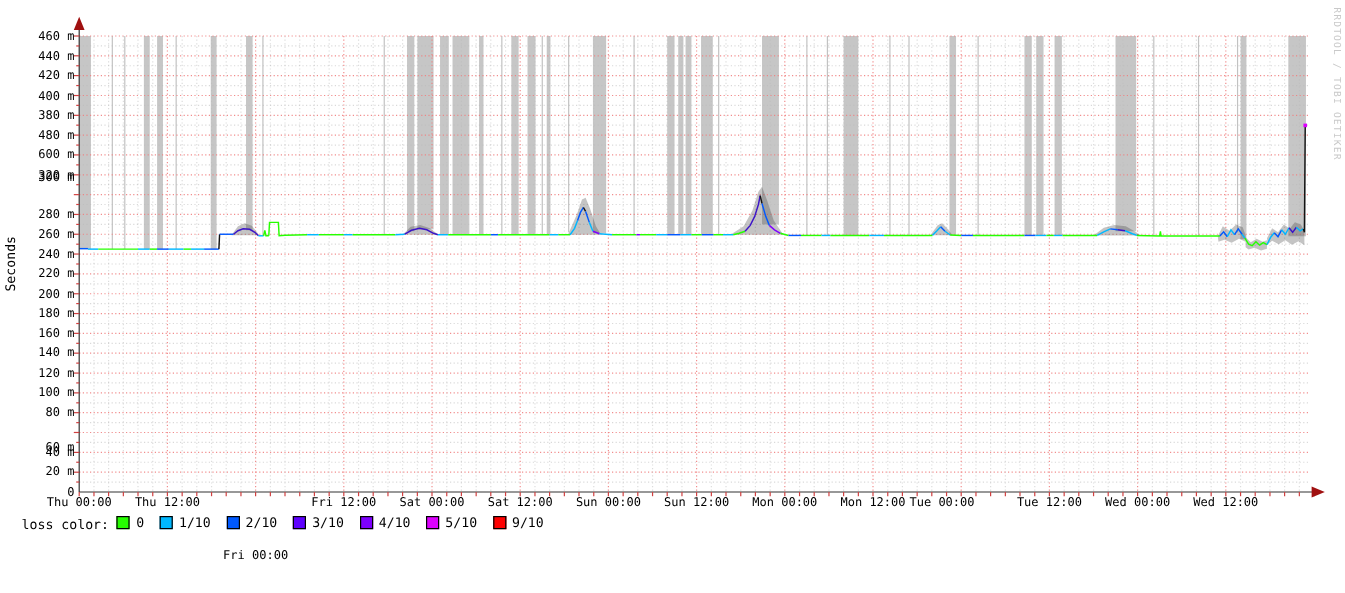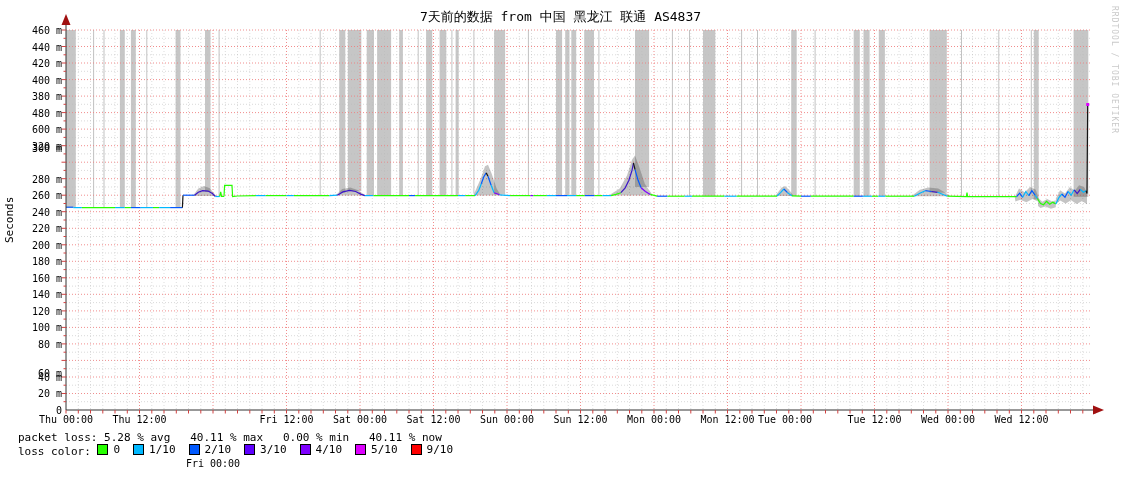--- a/index.html
+++ b/index.html
@@ -20,21 +20,20 @@
   #legend-line{display:flex;align-items:flex-end;height:14px;}
   #legend-label{white-space:pre;}
   .legend-item{display:inline-flex;align-items:center;margin-right:13px;}
   .legend-box{display:inline-block;width:9px;height:9px;border:1px solid #000;margin-right:5px;}
   #end-label{position:absolute;top:473px;right:21px;font-size:11px;line-height:14px;white-space:pre;}
 </style>
 </head>
 <body>
 
 <div id="screen">
-  <div id="title">7天前的数据 from  中国 黑龙江 联通 AS4837</div>
   <div id="watermark">RRDTOOL / TOBI OETIKER</div>
   <div id="seconds-label">Seconds</div>
 
   <svg id="plot" width="1121" height="430" viewBox="0 0 1121 430">
       <g>
         <rect x="66.0" y="30" width="9.8" height="177.6" fill="#bcbcbc" opacity="0.85"></rect>
         <rect x="119.9" y="30" width="4.9" height="177.6" fill="#bcbcbc" opacity="0.85"></rect>
         <rect x="130.9" y="30" width="4.9" height="177.6" fill="#bcbcbc" opacity="0.85"></rect>
         <rect x="175.6" y="30" width="4.9" height="177.6" fill="#bcbcbc" opacity="0.85"></rect>
         <rect x="205.0" y="30" width="5.5" height="161.9" fill="#bcbcbc" opacity="0.85"></rect>
@@ -486,21 +485,20 @@
       <div class="xtick" style="left: 551.5px;">Sun 12:00</div>
       <div class="xtick" style="left: 625px;">Mon 00:00</div>
       <div class="xtick" style="left: 698.5px;">Mon 12:00</div>
       <div class="xtick" style="left: 756px;">Tue 00:00</div>
       <div class="xtick" style="left: 845.5px;">Tue 12:00</div>
       <div class="xtick" style="left: 919px;">Wed 00:00</div>
       <div class="xtick" style="left: 992.5px;">Wed 12:00</div>
     </div>
 
   <div id="stats">
-    <div class="statline">packet loss: 5.28 % avg   40.11 % max   0.00 % min   40.11 % now</div>
     <div id="legend-line">
       <span id="legend-label">loss color: </span>
       <span id="legend-items"><span class="legend-item">
             <span class="legend-box" style="background: rgb(38, 255, 0);"></span>
             <span>0</span>
           </span><span class="legend-item">
             <span class="legend-box" style="background: rgb(0, 184, 255);"></span>
             <span>1/10</span>
           </span><span class="legend-item">
             <span class="legend-box" style="background: rgb(0, 89, 255);"></span>

